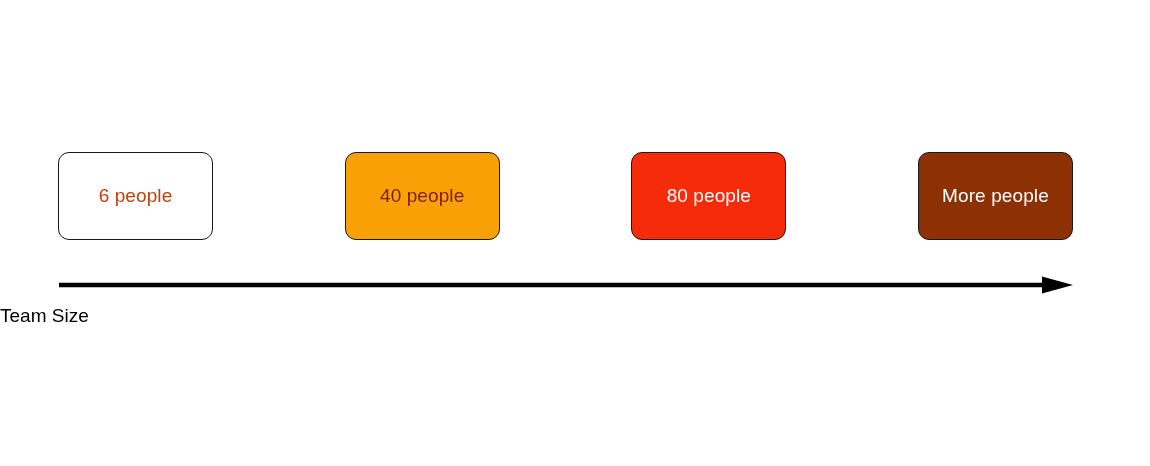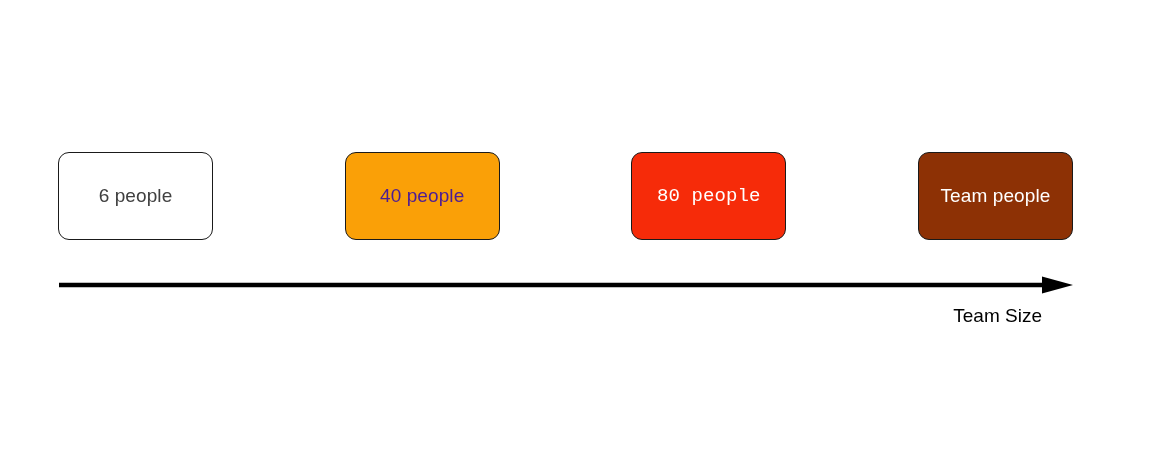--- a/index.html
+++ b/index.html
@@ -51,48 +51,48 @@
     left: 56px;
     top: 272px;
     width: 1020px;
     height: 26px;
   }
   .axis-caption {
     position: absolute;
     left: 0;
     top: 304px;
     width: 1042px;
-    text-align: right;
+    text-align: left;
     font-size: 19px;
     line-height: 24px;
     color: #0d0d0d;
   }
 </style>
 </head>
 <body>
 
 <div class="canvas">
 
   <div class="stage-row">
 
-    <div class="stage-box" style="background: rgb(255, 255, 255); border-color: rgb(26, 26, 26); color: #404040;">
+    <div class="stage-box" style="background: rgb(255, 255, 255); border-color: rgb(26, 26, 26); color: #c2410c;">
       <span class="stage-label">6 people</span>
     </div>
 
 
-    <div class="stage-box" style="background: rgb(250, 160, 7); border-color: rgb(26, 26, 26); color: #4c1d95;">
+    <div class="stage-box" style="background: rgb(250, 160, 7); border-color: rgb(26, 26, 26); color: #7f1d1d;">
       <span class="stage-label">40 people</span>
     </div>
 
-    <div class="stage-box" style="background: rgb(246, 43, 9); border-color: rgb(26, 26, 26); color: rgb(255, 255, 255); font-family: Liberation Mono, monospace;">
+    <div class="stage-box" style="background: rgb(246, 43, 9); border-color: rgb(26, 26, 26); color: rgb(255, 255, 255);">
       <span class="stage-label">80 people</span>
     </div>
 
     <div class="stage-box" style="background: rgb(141, 49, 5); border-color: rgb(26, 26, 26); color: rgb(255, 255, 255);">
-      <span class="stage-label">Team people</span>
+      <span class="stage-label">More people</span>
     </div>
 
 
   </div>
 
   <svg class="axis-arrow" viewBox="0 0 1020 26">
     <line id="axis-shaft" x1="3" y1="13" x2="988" y2="13" stroke="#000000" stroke-width="4.6"></line>
     <polygon id="axis-head" points="986,4.5 1017,13 986,21.5" fill="#000000"></polygon>
   </svg>
 

